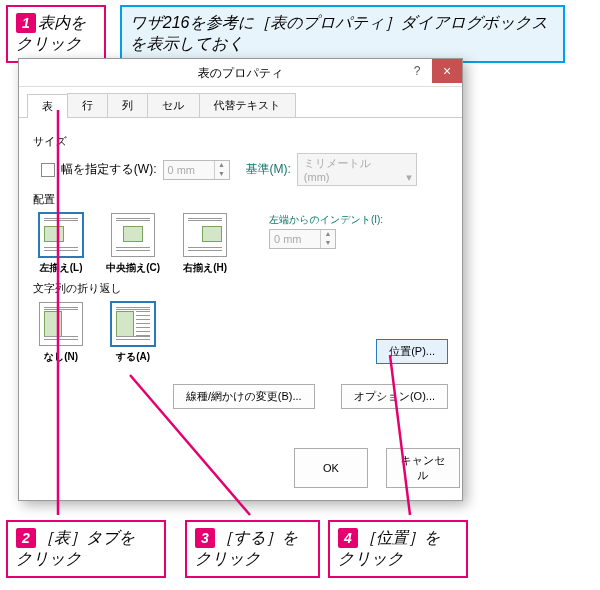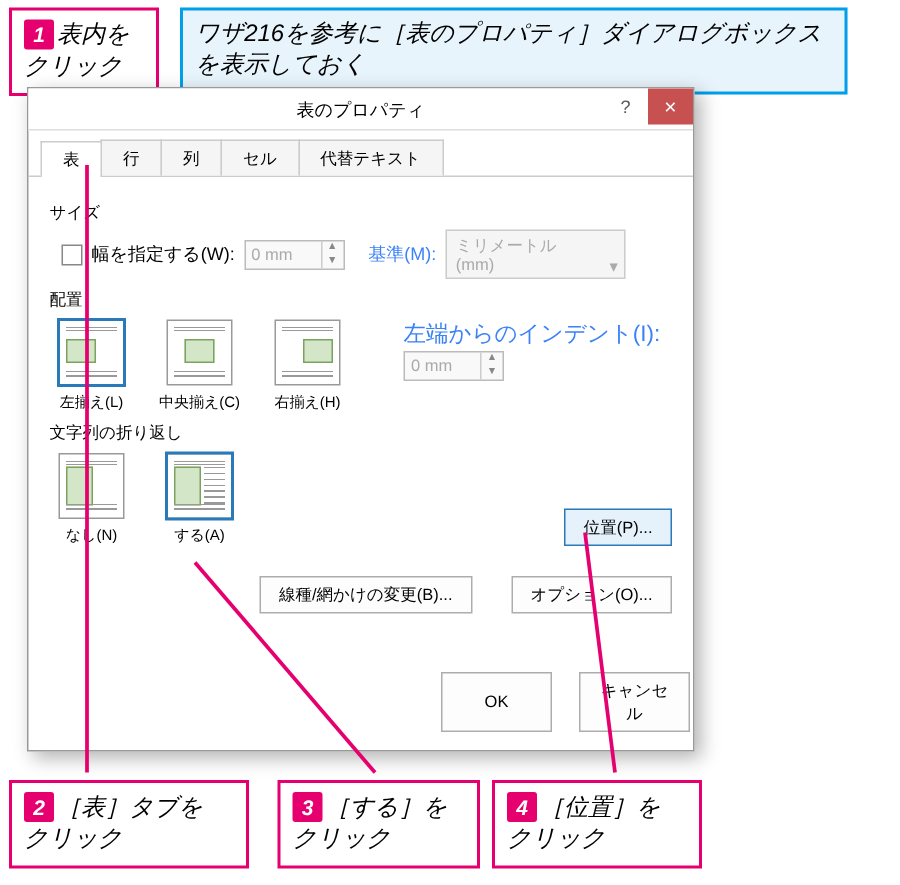--- a/index.html
+++ b/index.html
@@ -26,26 +26,26 @@
     .tab.active { background: #fff; position: relative; top: 1px; }
     
     .content { padding: 10px 14px; }
     .section-label { font-size: 11px; margin: 6px 0 4px 0; }
     .row { display: flex; align-items: center; gap: 6px; margin: 4px 0; }
     .chk { width: 14px; height: 14px; border: 1px solid #888; }
     .spinner { display: inline-flex; align-items: center; border: 1px solid #bbb; background: #f9f9f9; color: #aaa; justify-content: center; }
     .spinner input { width: 50px; border: none; padding: 2px 4px; font-size: 11px; background: transparent; color: #aaa; }
     .spinner .sp-btns { display: flex; flex-direction: column; border-left: 1px solid #ccc; }
     .spinner .sp-btn { width: 14px; height: 9px; font-size: 7px; line-height: 7px; text-align: center; color: #888; }
-    .disabled { color: #3b82f6; }
+    .disabled { color: #0f766e; }
     .select { border: 1px solid #ccc; padding: 2px 18px 2px 6px; background: #f5f5f5; color: #aaa; font-size: 11px; position: relative; }
     .select::after { content: "▾"; position: absolute; right: 4px; }
     
     .align-row { display: flex; gap: 16px; align-items: flex-start; margin: 6px 0; }
-    .align-opt { text-align: center; font-size: 10px; width: 56px; }
+    .align-opt { text-align: center; font-size: 10px; width: 56px; font-weight: bold; }
     .align-icon { width: 44px; height: 44px; border: 1px solid #999; margin: 0 auto 4px auto; background: #fff; position: relative; padding: 6px; }
     .align-icon.sel { outline: 2px solid #2a7ab9; outline-offset: -1px; }
     .ai-lines { position: absolute; left: 4px; right: 4px; top: 4px; height: 3px; background: repeating-linear-gradient(#999,#999 1px,transparent 1px,transparent 2px); }
     .ai-box { position: absolute; width: 20px; height: 16px; background: #d4e6c8; border: 1px solid #7ba25e; top: 12px; }
     .ai-box.l { left: 4px; } .ai-box.c { left: 11px; } .ai-box.r { right: 4px; }
     .ai-bot { position: absolute; left: 4px; right: 4px; bottom: 4px; height: 5px; background: repeating-linear-gradient(#999,#999 1px,transparent 1px,transparent 3px); }
     .wrap-box { position: absolute; width: 18px; height: 26px; background: #d4e6c8; border: 1px solid #7ba25e; top: 8px; left: 4px; }
     .wrap-lines-r { position: absolute; right: 4px; top: 8px; width: 14px; height: 26px; background: repeating-linear-gradient(#999,#999 1px,transparent 1px,transparent 4px); }
     
     .indent-block { margin-left: 20px; }
@@ -123,21 +123,21 @@
       </div>
       <div class="align-opt">
         <div class="align-icon">
             <div class="ai-lines"></div>
             <div class="ai-box r"></div>
             <div class="ai-bot"></div>
           </div>
         <span>右揃え(H)</span>
       </div>
       <div class="indent-block">
-        <div class="disabled" style="font-size:15px;">左端からのインデント(I):</div>
+        <div class="disabled" style="font-size:10px;">左端からのインデント(I):</div>
         <span class="spinner" style="margin-top:2px;">
           <input disabled="" value="0 mm" style="">
           <span class="sp-btns">
               <span class="sp-btn">▲</span>
               <span class="sp-btn">▼</span>
             </span>
         </span>
       </div>
     </div>
 

